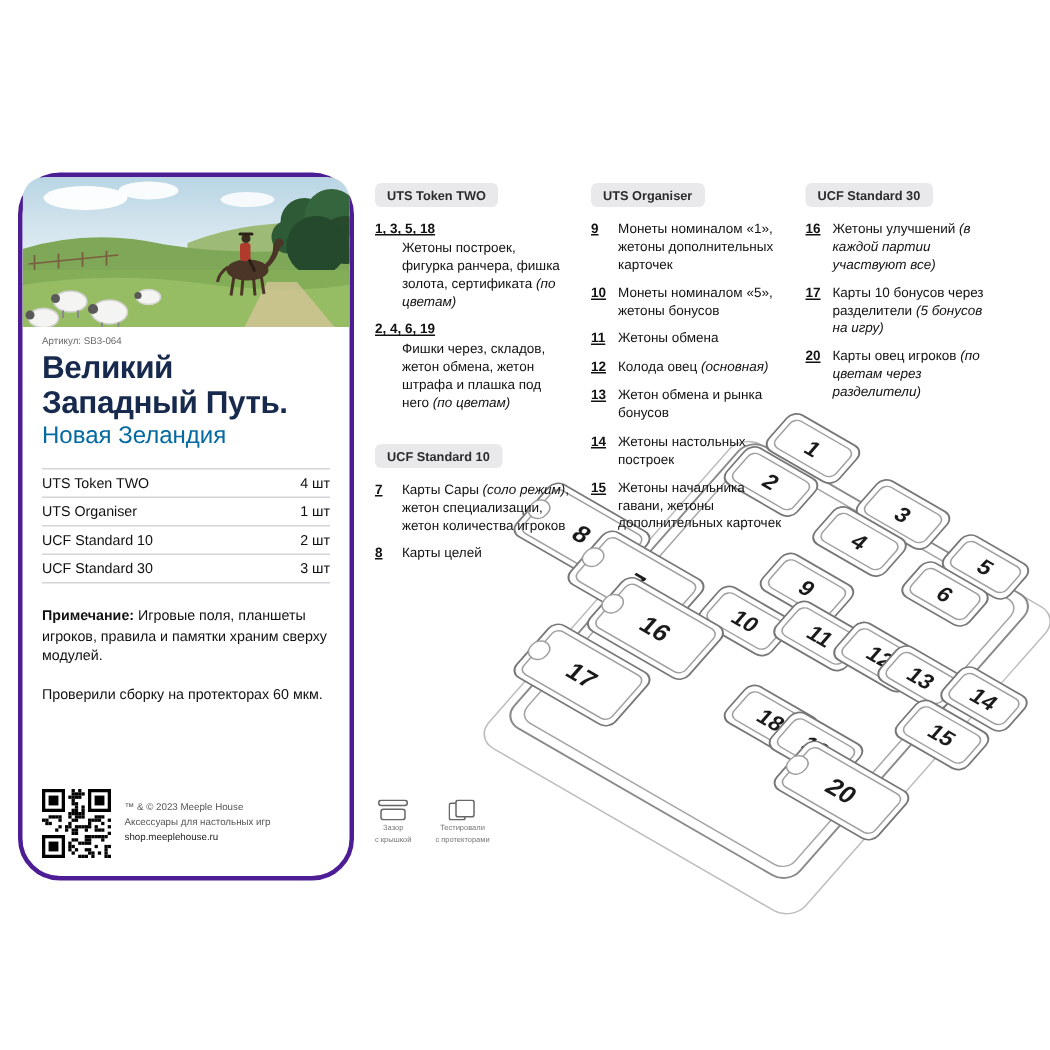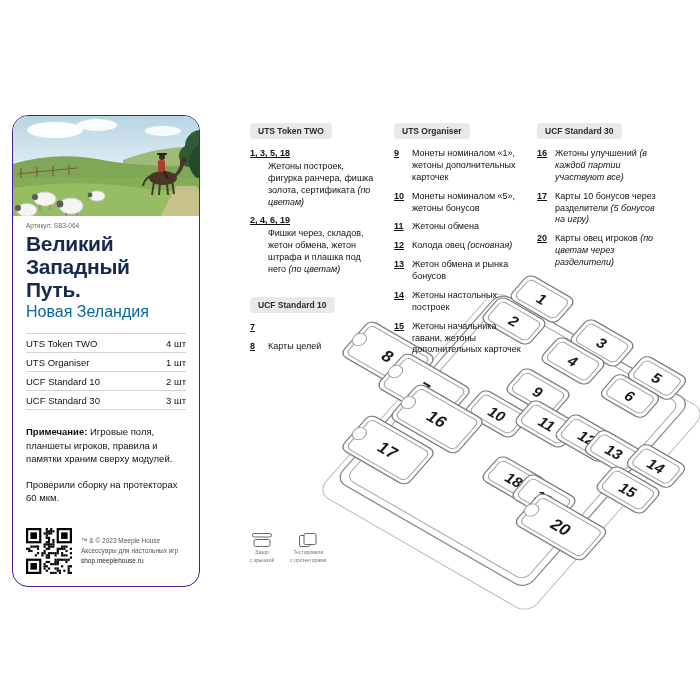--- a/index.html
+++ b/index.html
@@ -1,22 +1,22 @@
 <!DOCTYPE html>
 <html><head>
 <meta charset="utf-8">
 <style>
   html,body{margin:0;padding:0;}
   body{
     width:700px;height:700px;position:relative;background:#fff;
     font-family:"Liberation Sans", sans-serif;color:#111;overflow:hidden;
   }
   
-  .card{position:absolute;left:12px;top:115px;width:188px;height:472px;
-    border:1px solid #4c1d95;border-radius:16px;background:#fff;box-sizing:border-box;}
+  .card{position:absolute;left:12px;top:115px;width:224px;height:472px;
+    border:3px solid #4c1d95;border-radius:28px;background:#fff;box-sizing:border-box;}
   .card-image{height:100px;border-radius:15px 15px 0 0;overflow:hidden;line-height:0;}
   .sku{font-size:6.5px;color:#6a6a6a;margin:6px 13px 0;}
   .title{margin:3px 13px 0;font-size:21px;font-weight:bold;color:#172a4d;
     line-height:1.1;letter-spacing:-0.3px;white-space:pre-line;}
   .subtitle{margin:2px 13px 0;font-size:16px;color:#0369a1;}
   .components{margin:12px 13px 0;}
   .comp-row{display:flex;justify-content:space-between;border-top:1px solid #d4d4d8;
     padding:3.5px 0;font-size:9.5px;}
   .comp-row:last-child{border-bottom:1px solid #d4d4d8;}
   .note{margin:15px 13px 0;font-size:9.5px;line-height:1.42;}
@@ -385,20 +385,21 @@
     <span class="num">1, 3, 5, 18</span>
     <span class="txt"><span>Жетоны построек, фигурка ранчера, фишка золота, сертификата </span><span class="em">(по цветам)</span><span></span></span>
   </div>
   <div class="item stacked">
     <span class="num">2, 4, 6, 19</span>
     <span class="txt"><span>Фишки через, складов, жетон обмена, жетон штрафа и плашка под него </span><span class="em">(по цветам)</span><span></span></span>
   </div>
   <div class="badge mt">UCF Standard 10</div>
   <div class="item">
     <span class="num">7</span>
+    <span class="txt"><span>Карты Сары </span><span class="em">(соло режим)</span><span>, жетон специализации, жетон количества игроков</span></span>
   </div>
   <div class="item">
     <span class="num">8</span>
     <span class="txt"><span>Карты целей</span><span class="em"></span><span></span></span>
   </div>
 </div>
 
 <div class="col c2">
   <div class="badge">UTS Organiser</div>
   <div class="item">

